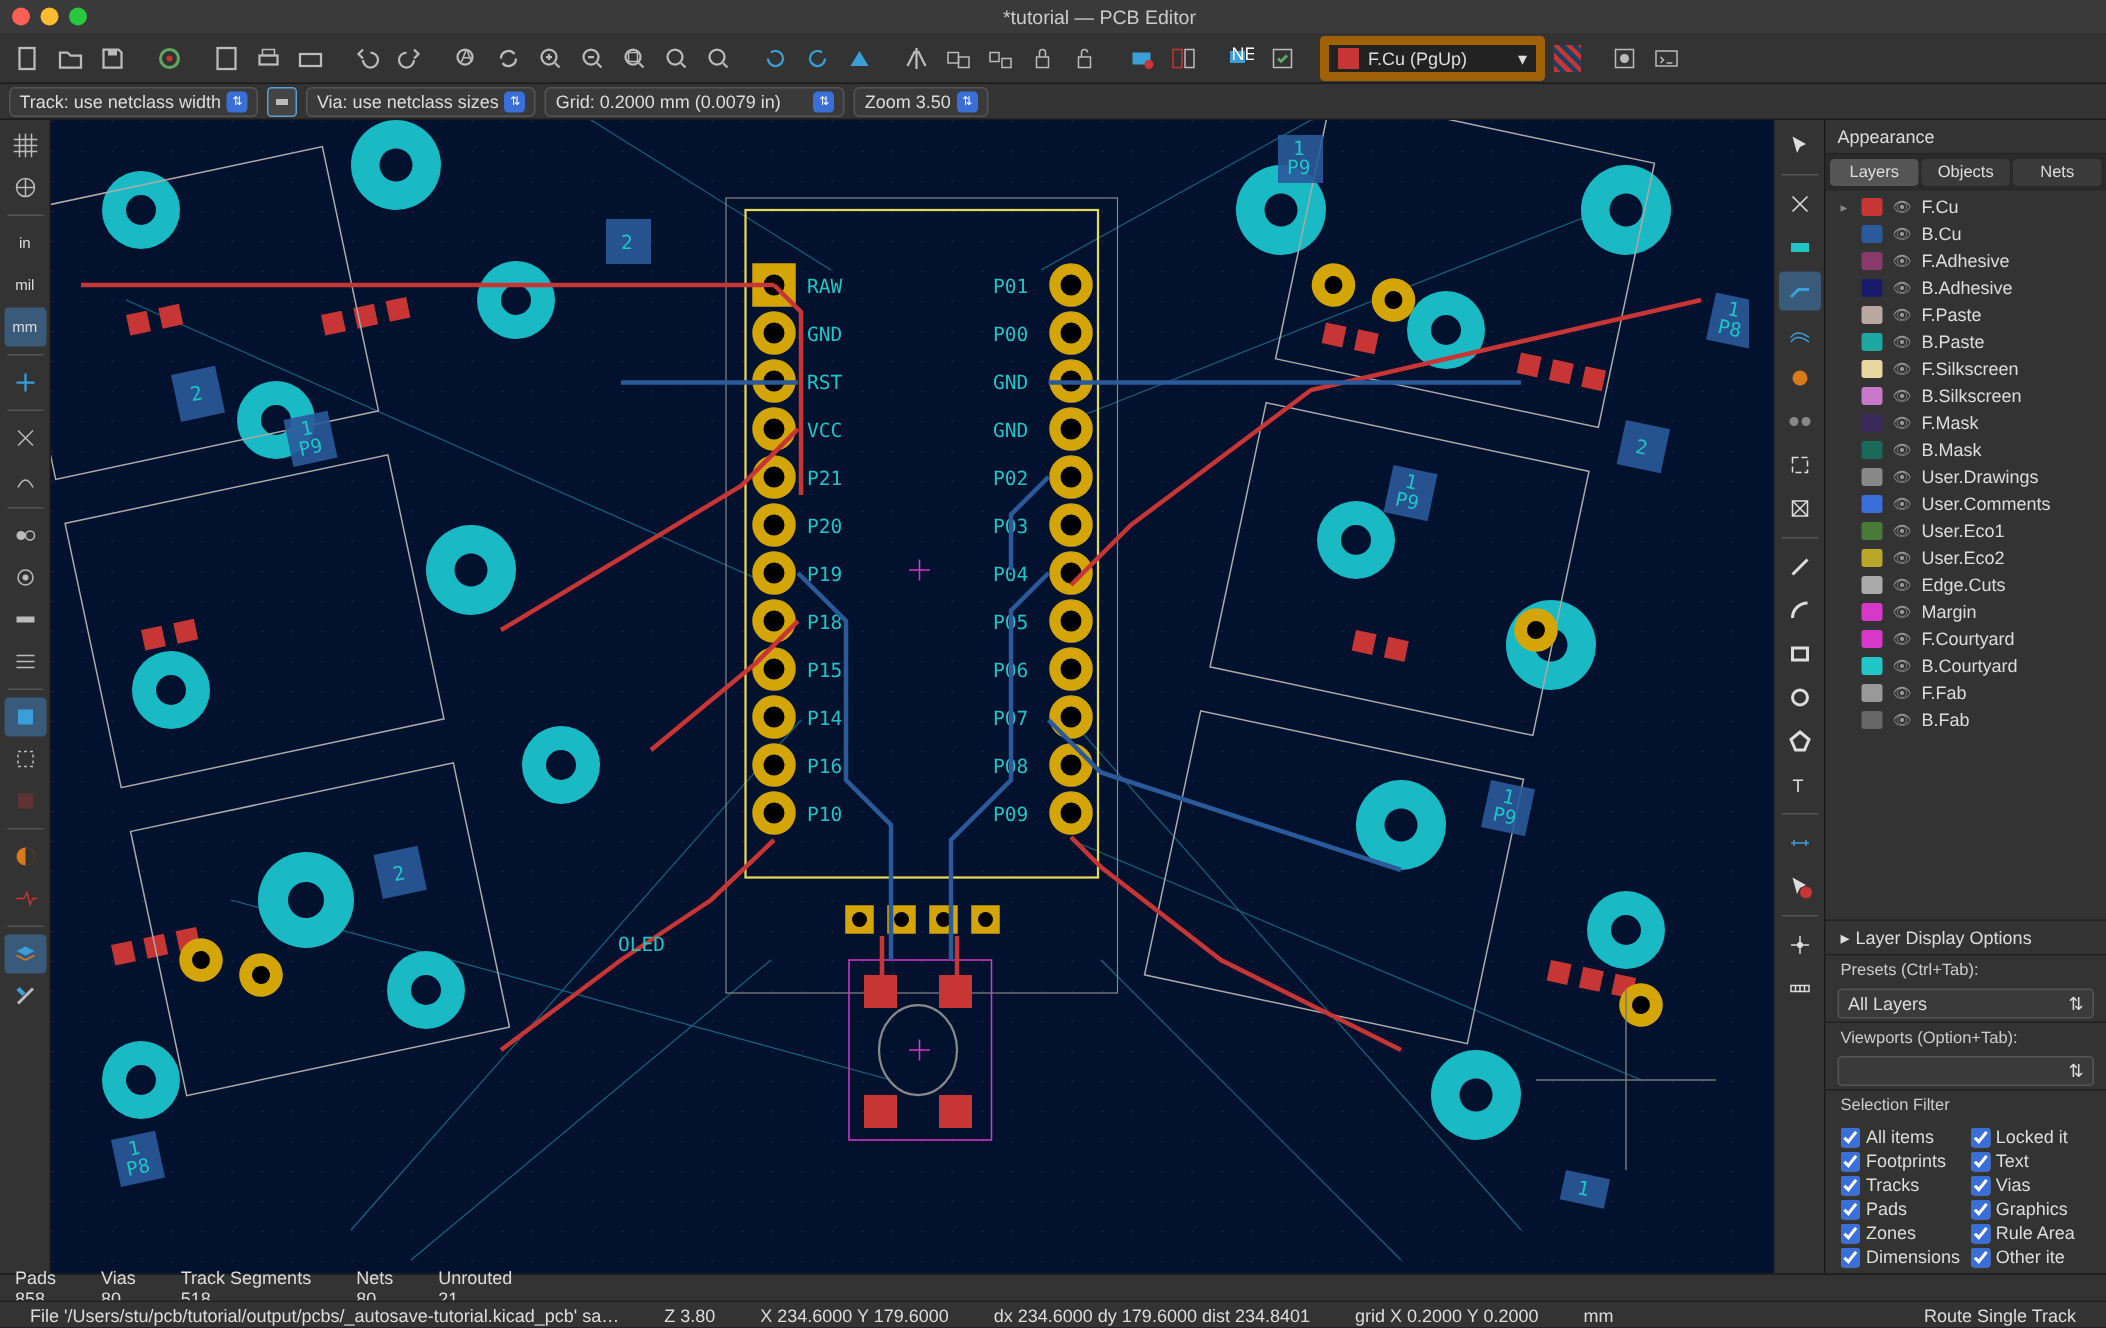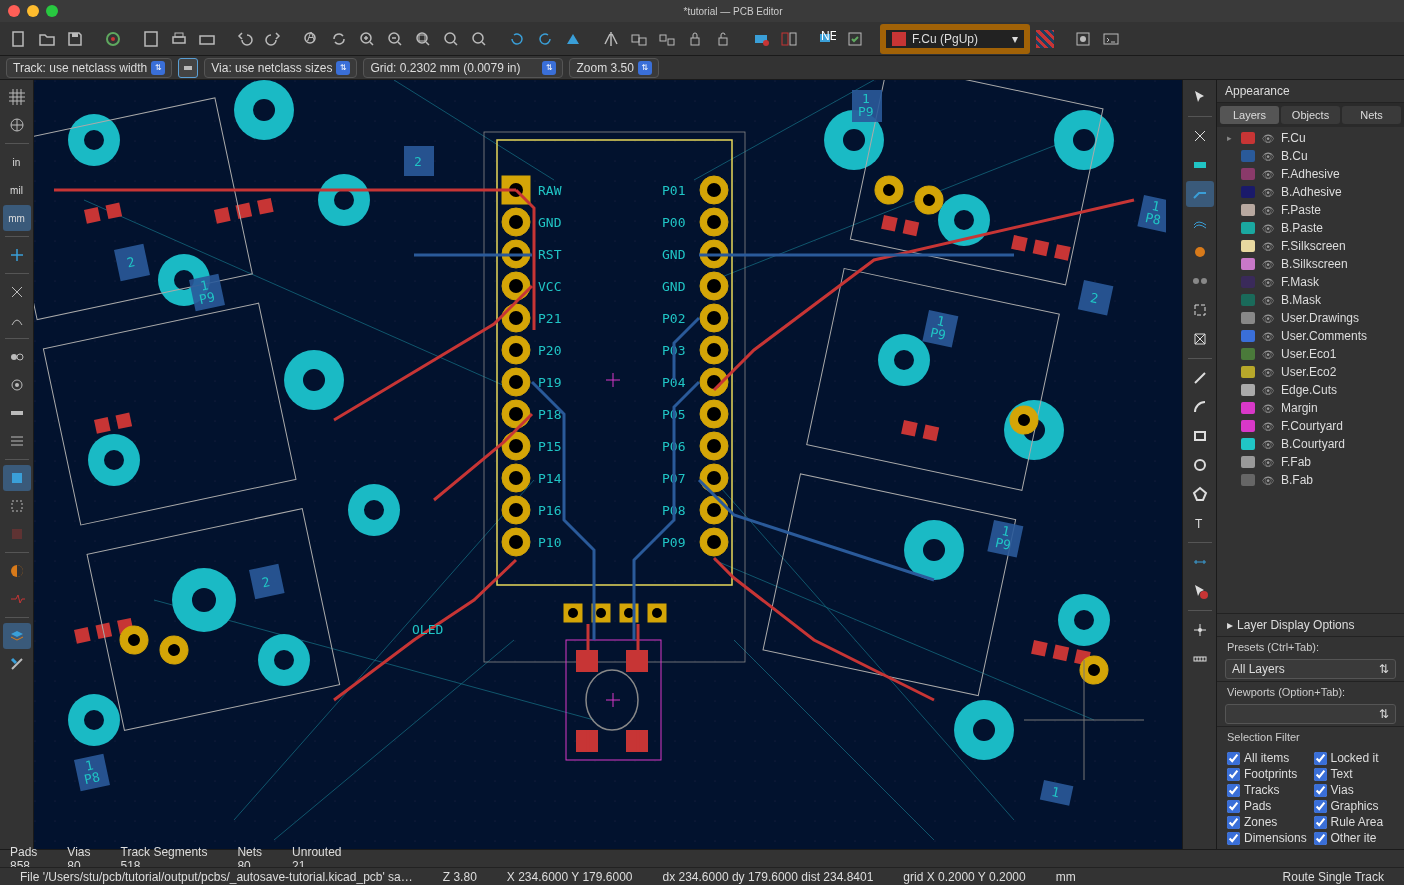--- a/index.html
+++ b/index.html
@@ -2,21 +2,21 @@
 <html><head>
 <meta charset="utf-8">
 <style>
 *{margin:0;padding:0;box-sizing:border-box;font-family:-apple-system,"Helvetica Neue",Arial,sans-serif;font-size:12px;color:#ddd;user-select:none}
 body{background:#2a2a2a;width:1404px;height:885px;overflow:hidden;position:relative}
 
 .titlebar{height:22px;background:#3a3a3a;display:flex;align-items:center;padding:0 8px}
 .traffic{display:flex;gap:7px;margin-right:12px}
 .traffic span{width:12px;height:12px;border-radius:50%}
 .traffic .r{background:#ff5f57}.traffic .y{background:#febc2e}.traffic .g{background:#28c840}
-.titlebar .title{flex:1;text-align:center;font-size:10px;color:#ccc}
+.titlebar .title{flex:1;text-align:center;font-size:13px;color:#ccc}
 
 .toolbar{height:34px;background:#333;display:flex;align-items:center;padding:0 6px;gap:2px;border-bottom:1px solid #1a1a1a}
 .tbtn{width:26px;height:26px;display:flex;align-items:center;justify-content:center;border-radius:3px;cursor:pointer}
 .tsep{width:8px;height:24px}
 .layersel{display:flex;align-items:flex-end;gap:6px;background:#222;border:6px solid #a16207;border-radius:3px;padding:2px 6px;min-width:150px}
 .layersel .sw{width:14px;height:14px;background:#c73535}
 .hatch{width:18px;height:18px;background:repeating-linear-gradient(45deg,#c73535 0 3px,#1e4060 3px 6px)}
 
 .optbar{height:24px;background:#333;display:flex;align-items:center;padding:0 6px;gap:6px;border-bottom:1px solid #1a1a1a}
 .combo{background:#3a3a3a;border:1px solid #555;border-radius:4px;padding:2px 6px;display:flex;align-items:center;gap:4px;height:20px}
@@ -277,21 +277,21 @@
   <div class="sqbtn on">
       <svg width="12" height="12">
         <rect x="2" y="4" width="8" height="4" fill="#bbb"></rect>
       </svg>
     </div>
   <div class="combo">
     <span>Via: use netclass sizes</span>
     <span class="chev">⇅</span>
   </div>
   <div class="combo" style="min-width:200px">
-    <span>Grid: 0.2302 mm (0.0079 in)</span>
+    <span>Grid: 0.2000 mm (0.0079 in)</span>
     <span class="chev" style="margin-left:auto">⇅</span>
   </div>
   <div class="combo">
     <span>Zoom 3.50</span>
     <span class="chev">⇅</span>
   </div>
 </div>
 
 <div class="mid">
 

